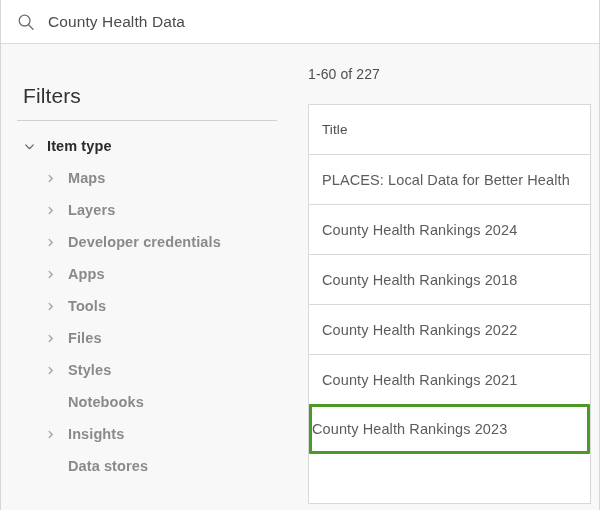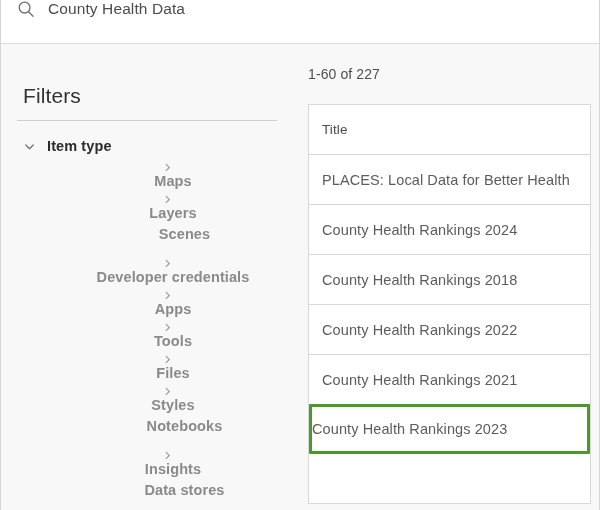--- a/index.html
+++ b/index.html
@@ -25,20 +25,21 @@
   }
 
   
   .search-bar {
     position: absolute;
     left: 0; top: 0; right: 0;
     height: 44px;
     background: #ffffff;
     border-bottom: 1px solid #dcdcdc;
     display: flex;
+    align-items: center;
     box-sizing: border-box;
   }
   .search-icon {
     width: 18px;
     height: 18px;
     margin-left: 16px;
     margin-right: 13px;
     flex: 0 0 auto;
     display: block;
     color: #6e6e6e;
@@ -109,21 +110,20 @@
     font-size: 14.5px;
     color: #2b2b2b;
     letter-spacing: 0.1px;
   }
   .filter-item {
     display: flex;
     align-items: center;
     height: 32px;
     padding-left: 44px;
     cursor: pointer;
-    flex-direction: column;
   }
   .filter-item .chev {
     width: 11px;
     height: 11px;
     margin-right: 12px;
     flex: 0 0 auto;
     color: #9a9a9a;
     display: block;
   }
   .filter-item.no-chev { padding-left: 67px; }
@@ -220,23 +220,20 @@
           <span class="ilabel">Maps</span>
         </div>
 
         <div class="filter-item">
           <svg class="chev" viewBox="0 0 12 12" fill="none" stroke="currentColor" stroke-width="1.2" stroke-linecap="round" stroke-linejoin="round">
             <polyline points="4.5,2.5 8,6 4.5,9.5"></polyline>
           </svg>
           <span class="ilabel">Layers</span>
         </div>
 
-        <div class="filter-item no-chev">
-          <span class="ilabel">Scenes</span>
-        </div>
 
         <div class="filter-item">
           <svg class="chev" viewBox="0 0 12 12" fill="none" stroke="currentColor" stroke-width="1.2" stroke-linecap="round" stroke-linejoin="round">
             <polyline points="4.5,2.5 8,6 4.5,9.5"></polyline>
           </svg>
           <span class="ilabel">Developer credentials</span>
         </div>
 
         <div class="filter-item">
           <svg class="chev" viewBox="0 0 12 12" fill="none" stroke="currentColor" stroke-width="1.2" stroke-linecap="round" stroke-linejoin="round">

